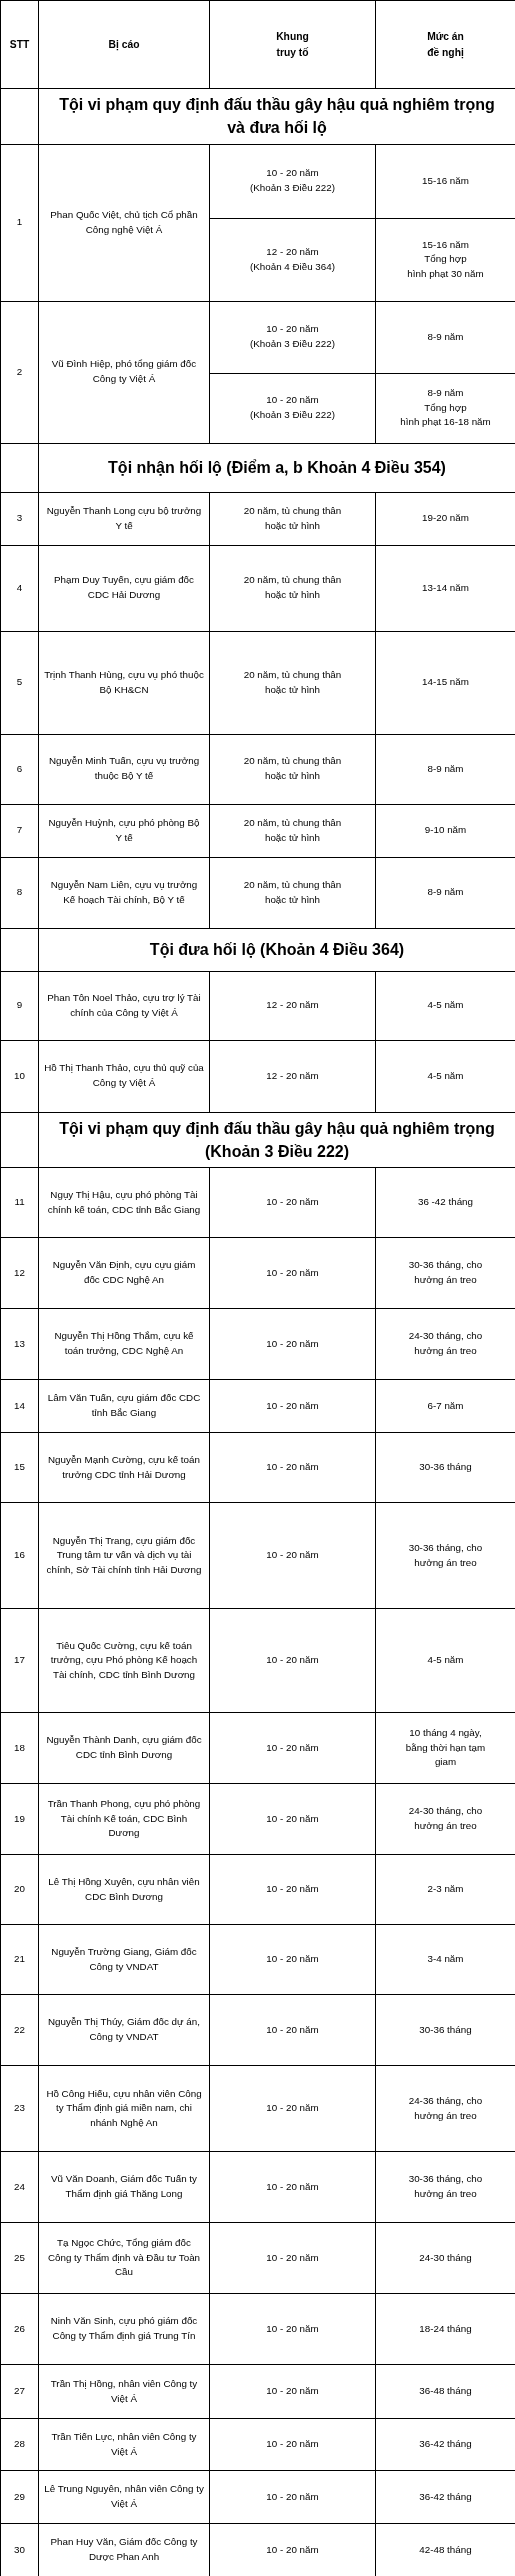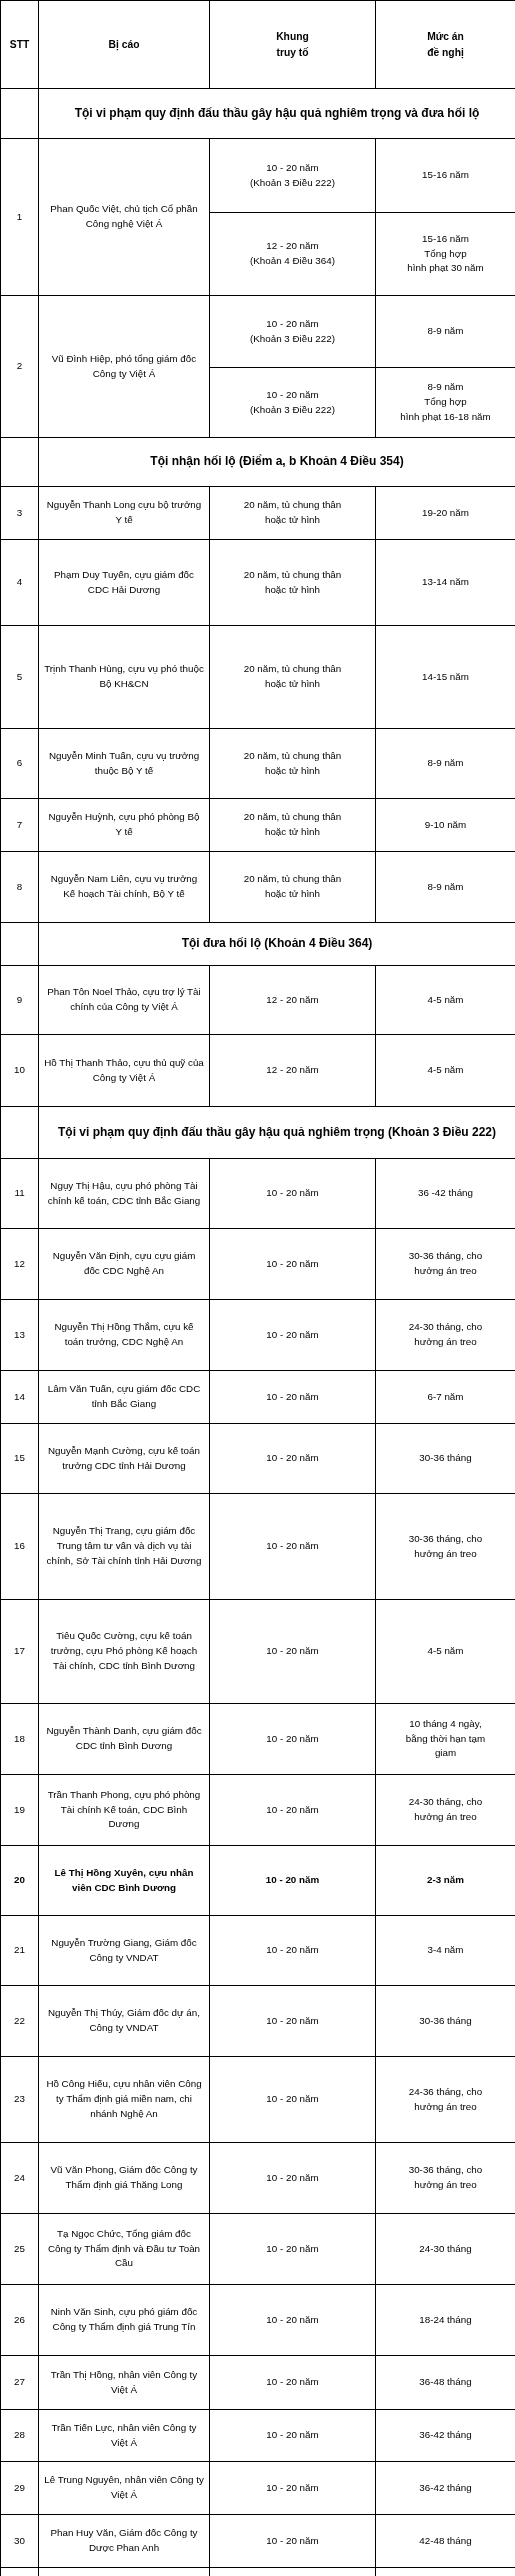--- a/index.html
+++ b/index.html
@@ -25,21 +25,21 @@
     white-space: pre-line;
     word-wrap: break-word;
     color: #000;
   }
   table.sentences td.col-head {
     font-weight: bold;
     font-size: 10.3px;
   }
   table.sentences td.section-title {
     font-weight: bold;
-    font-size: 12px;
+    font-size: 16px;
     line-height: 1.45;
     padding: 4.1px 12.4px;
   }
   table.sentences td.stt { font-size: 9.8px; }
 </style>
 </head>
 <body>
 
 <table class="sentences">
   <colgroup>
@@ -208,21 +208,21 @@
 bằng thời hạn tạm
 giam</td>
       </tr>
       <tr style="height: 71px;">
         <td class="stt" rowspan="1">19</td>
         <td class="name" rowspan="1">Trần Thanh Phong, cựu phó phòng Tài chính Kế toán, CDC Bình Dương</td>
         <td class="khung">10 - 20 năm</td>
         <td class="mucan">24-30 tháng, cho
 hưởng án treo</td>
       </tr>
-      <tr style="height: 70px; font-weight: bold;">
+      <tr style="height: 70px;">
         <td class="stt" rowspan="1">20</td>
         <td class="name" rowspan="1">Lê Thị Hồng Xuyên, cựu nhân viên CDC Bình Dương</td>
         <td class="khung">10 - 20 năm</td>
         <td class="mucan">2-3 năm</td>
       </tr>
       <tr style="height: 70px;">
         <td class="stt" rowspan="1">21</td>
         <td class="name" rowspan="1">Nguyễn Trường Giang, Giám đốc Công ty VNDAT</td>
         <td class="khung">10 - 20 năm</td>
         <td class="mucan">3-4 năm</td>
@@ -235,21 +235,21 @@
       </tr>
       <tr style="height: 86px;">
         <td class="stt" rowspan="1">23</td>
         <td class="name" rowspan="1">Hồ Công Hiếu, cựu nhân viên Công ty Thẩm định giá miền nam, chi nhánh Nghệ An</td>
         <td class="khung">10 - 20 năm</td>
         <td class="mucan">24-36 tháng, cho
 hưởng án treo</td>
       </tr>
       <tr style="height: 71px;">
         <td class="stt" rowspan="1">24</td>
-        <td class="name" rowspan="1">Vũ Văn Phong, Giám đốc Công ty Thẩm định giá Thăng Long</td>
+        <td class="name" rowspan="1">Vũ Văn Doanh, Giám đốc Tuấn ty Thẩm định giá Thăng Long</td>
         <td class="khung">10 - 20 năm</td>
         <td class="mucan">30-36 tháng, cho
 hưởng án treo</td>
       </tr>
       <tr style="height: 71px;">
         <td class="stt" rowspan="1">25</td>
         <td class="name" rowspan="1">Tạ Ngọc Chức, Tổng giám đốc Công ty Thẩm định và Đầu tư Toàn Cầu</td>
         <td class="khung">10 - 20 năm</td>
         <td class="mucan">24-30 tháng</td>
       </tr>

